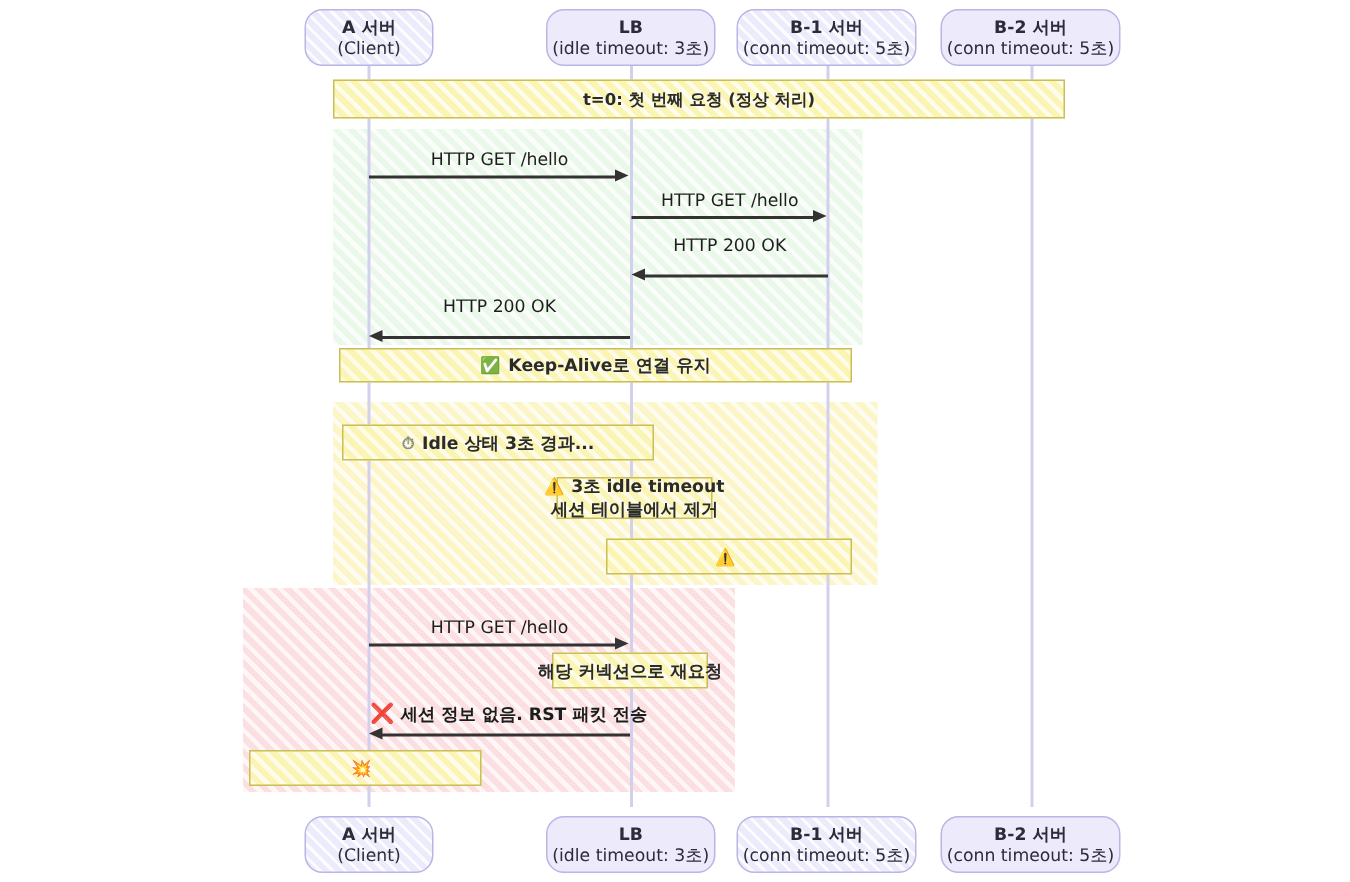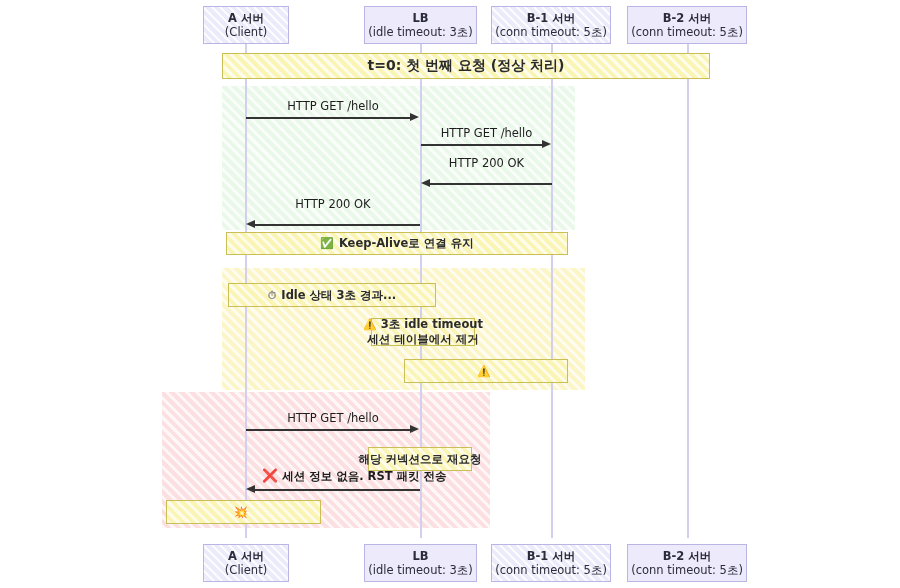--- a/index.html
+++ b/index.html
@@ -26,21 +26,21 @@
     background: #d3d0ee;
     top: 44px;
     height: 494px;
   }
 
   
   .actor {
     position: absolute;
     box-sizing: border-box;
     border: 1px solid #b9b6e6;
-    border-radius: 0;
+    border-radius: 12px;
     background-color: #ecebfb;
     background-image: repeating-linear-gradient(
         45deg,
         rgba(255,255,255,0.85) 0px,
         rgba(255,255,255,0.85) 2px,
         rgba(0,0,0,0) 2px,
         rgba(0,0,0,0) 6px);
     color: #2b2b3a;
     font-size: 11.5px;
     line-height: 14px;
@@ -97,21 +97,21 @@
     box-sizing: border-box;
     border: 1px solid #c9bf56;
     background-color: #fbf5b5;
     background-image: repeating-linear-gradient(
         45deg,
         rgba(255,255,255,0.72) 0px,
         rgba(255,255,255,0.72) 3px,
         rgba(0,0,0,0) 3px,
         rgba(0,0,0,0) 7px);
     color: #2b2b2b;
-    font-size: 14px;
+    font-size: 11px;
     font-weight: bold;
     display: flex;
     align-items: center;
     justify-content: center;
   }
 
   
   .note {
     position: absolute;
     box-sizing: border-box;
@@ -233,25 +233,25 @@
   </div>
 
   <div class="note" style="left:404px; top:359px; width:164px; height:24px; flex-direction:row;">
     <span class="emoji" style="margin-right:4px;">⚠️</span>
   </div>
 
   <div class="msg-label" style="left:246px; top:411px; width:174px;">HTTP GET /hello</div>
   <div class="arrow-line" style="left:246px; top:429px; width:166px;"></div>
   <div class="arrow-head right" style="left:410px; top:425px;"></div>
 
-  <div class="note" style="left:368px; top:435px; width:104px; height:24px;margin-top:12px;">
+  <div class="note" style="left:368px; top:435px; width:104px; height:24px;">
     <span class="nline">해당 커넥션으로 재요청</span>
   </div>
 
-  <div class="msg-label bold" style="left:247px; top:468px; width:172px;margin-left:15px;">
+  <div class="msg-label bold" style="left:247px; top:468px; width:172px;">
     <span class="x-mark">❌</span>
     <span>세션 정보 없음. RST 패킷 전송</span>
   </div>
   <div class="arrow-line" style="left:254px; top:489px; width:166px;"></div>
   <div class="arrow-head left" style="left:246px; top:485px;"></div>
 
   <div class="note" style="left:166px; top:500px; width:155px; height:24px; flex-direction:row;">
     <span class="emoji" style="margin-right:5px;">💥</span>
   </div>
 

